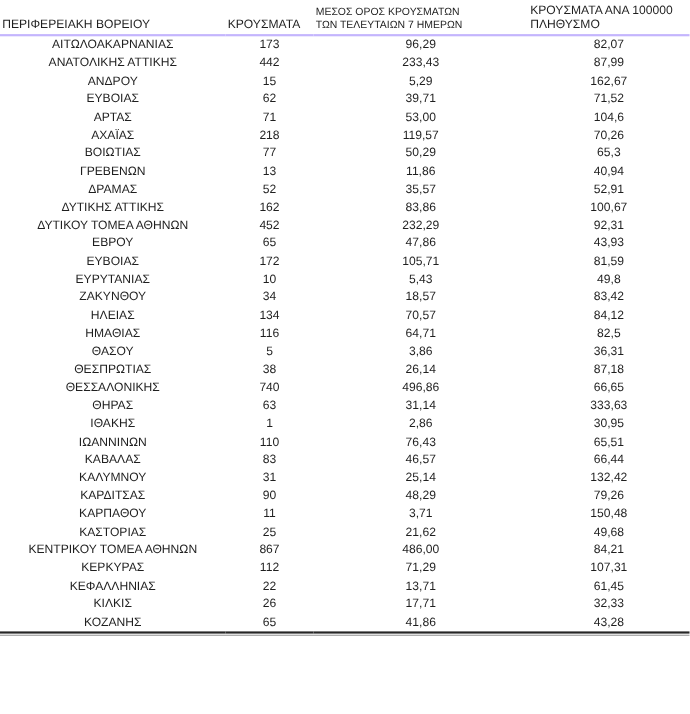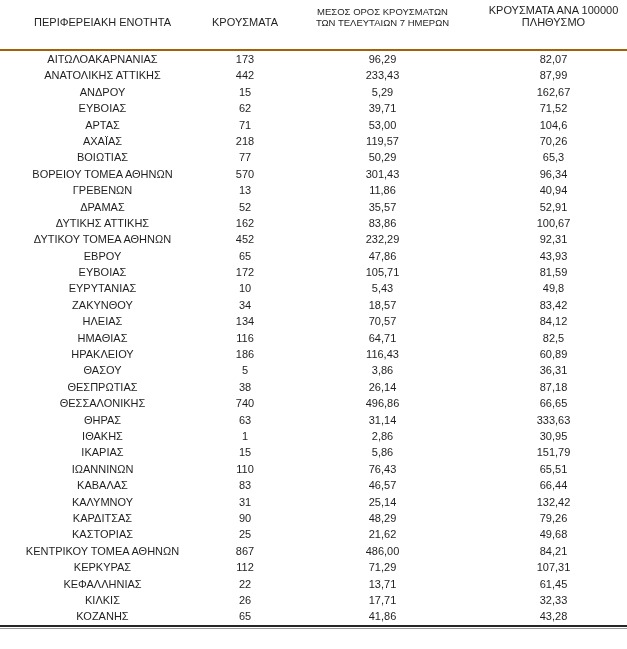--- a/index.html
+++ b/index.html
@@ -18,24 +18,24 @@
     width: 627px;
     border-collapse: collapse;
     table-layout: fixed;
     margin-top: 2px;
     border-bottom: 2px solid #262626;
   }
   table.cases-table th {
     font-weight: normal;
     font-size: 11px;
     line-height: 12px;
-    text-align: center;
+    text-align: left;
     vertical-align: bottom;
-    padding: 2px 2px 21px 2px;
-    border-bottom: 2px solid #a16207;
+    padding: 2px 2px 3px 2px;
+    border-bottom: 2px solid #c4b5fd;
     white-space: pre-line;
   }
   table.cases-table th.small-header {
     font-size: 9.5px;
     line-height: 11px;
   }
   table.cases-table td {
     font-size: 11px;
     line-height: 14px;
     padding: 1px 2px 1.4px 2px;
@@ -59,21 +59,21 @@
 
 <table class="cases-table">
   <colgroup>
     <col class="c-region">
     <col class="c-cases">
     <col class="c-avg7">
     <col class="c-per100k">
   </colgroup>
   <thead>
     <tr>
-      <th>ΠΕΡΙΦΕΡΕΙΑΚΗ ΕΝΟΤΗΤΑ</th>
+      <th>ΠΕΡΙΦΕΡΕΙΑΚΗ ΒΟΡΕΙΟΥ</th>
       <th>ΚΡΟΥΣΜΑΤΑ</th>
       <th class="small-header">ΜΕΣΟΣ ΟΡΟΣ ΚΡΟΥΣΜΑΤΩΝ
 ΤΩΝ ΤΕΛΕΥΤΑΙΩΝ 7 ΗΜΕΡΩΝ</th>
       <th>ΚΡΟΥΣΜΑΤΑ ΑΝΑ 100000
 ΠΛΗΘΥΣΜΟ</th>
     </tr>
   </thead>
   <tbody>
       <tr>
         <td>ΑΙΤΩΛΟΑΚΑΡΝΑΝΙΑΣ</td>
@@ -111,26 +111,20 @@
         <td>119,57</td>
         <td>70,26</td>
       </tr>
       <tr>
         <td>ΒΟΙΩΤΙΑΣ</td>
         <td>77</td>
         <td>50,29</td>
         <td>65,3</td>
       </tr>
       <tr>
-        <td>ΒΟΡΕΙΟΥ ΤΟΜΕΑ ΑΘΗΝΩΝ</td>
-        <td>570</td>
-        <td>301,43</td>
-        <td>96,34</td>
-      </tr>
-      <tr>
         <td>ΓΡΕΒΕΝΩΝ</td>
         <td>13</td>
         <td>11,86</td>
         <td>40,94</td>
       </tr>
       <tr>
         <td>ΔΡΑΜΑΣ</td>
         <td>52</td>
         <td>35,57</td>
         <td>52,91</td>
@@ -177,26 +171,20 @@
         <td>70,57</td>
         <td>84,12</td>
       </tr>
       <tr>
         <td>ΗΜΑΘΙΑΣ</td>
         <td>116</td>
         <td>64,71</td>
         <td>82,5</td>
       </tr>
       <tr>
-        <td>ΗΡΑΚΛΕΙΟΥ</td>
-        <td>186</td>
-        <td>116,43</td>
-        <td>60,89</td>
-      </tr>
-      <tr>
         <td>ΘΑΣΟΥ</td>
         <td>5</td>
         <td>3,86</td>
         <td>36,31</td>
       </tr>
       <tr>
         <td>ΘΕΣΠΡΩΤΙΑΣ</td>
         <td>38</td>
         <td>26,14</td>
         <td>87,18</td>
@@ -213,26 +201,20 @@
         <td>31,14</td>
         <td>333,63</td>
       </tr>
       <tr>
         <td>ΙΘΑΚΗΣ</td>
         <td>1</td>
         <td>2,86</td>
         <td>30,95</td>
       </tr>
       <tr>
-        <td>ΙΚΑΡΙΑΣ</td>
-        <td>15</td>
-        <td>5,86</td>
-        <td>151,79</td>
-      </tr>
-      <tr>
         <td>ΙΩΑΝΝΙΝΩΝ</td>
         <td>110</td>
         <td>76,43</td>
         <td>65,51</td>
       </tr>
       <tr>
         <td>ΚΑΒΑΛΑΣ</td>
         <td>83</td>
         <td>46,57</td>
         <td>66,44</td>
@@ -241,20 +223,26 @@
         <td>ΚΑΛΥΜΝΟΥ</td>
         <td>31</td>
         <td>25,14</td>
         <td>132,42</td>
       </tr>
       <tr>
         <td>ΚΑΡΔΙΤΣΑΣ</td>
         <td>90</td>
         <td>48,29</td>
         <td>79,26</td>
+      </tr>
+      <tr>
+        <td>ΚΑΡΠΑΘΟΥ</td>
+        <td>11</td>
+        <td>3,71</td>
+        <td>150,48</td>
       </tr>
       <tr>
         <td>ΚΑΣΤΟΡΙΑΣ</td>
         <td>25</td>
         <td>21,62</td>
         <td>49,68</td>
       </tr>
       <tr>
         <td>ΚΕΝΤΡΙΚΟΥ ΤΟΜΕΑ ΑΘΗΝΩΝ</td>
         <td>867</td>

